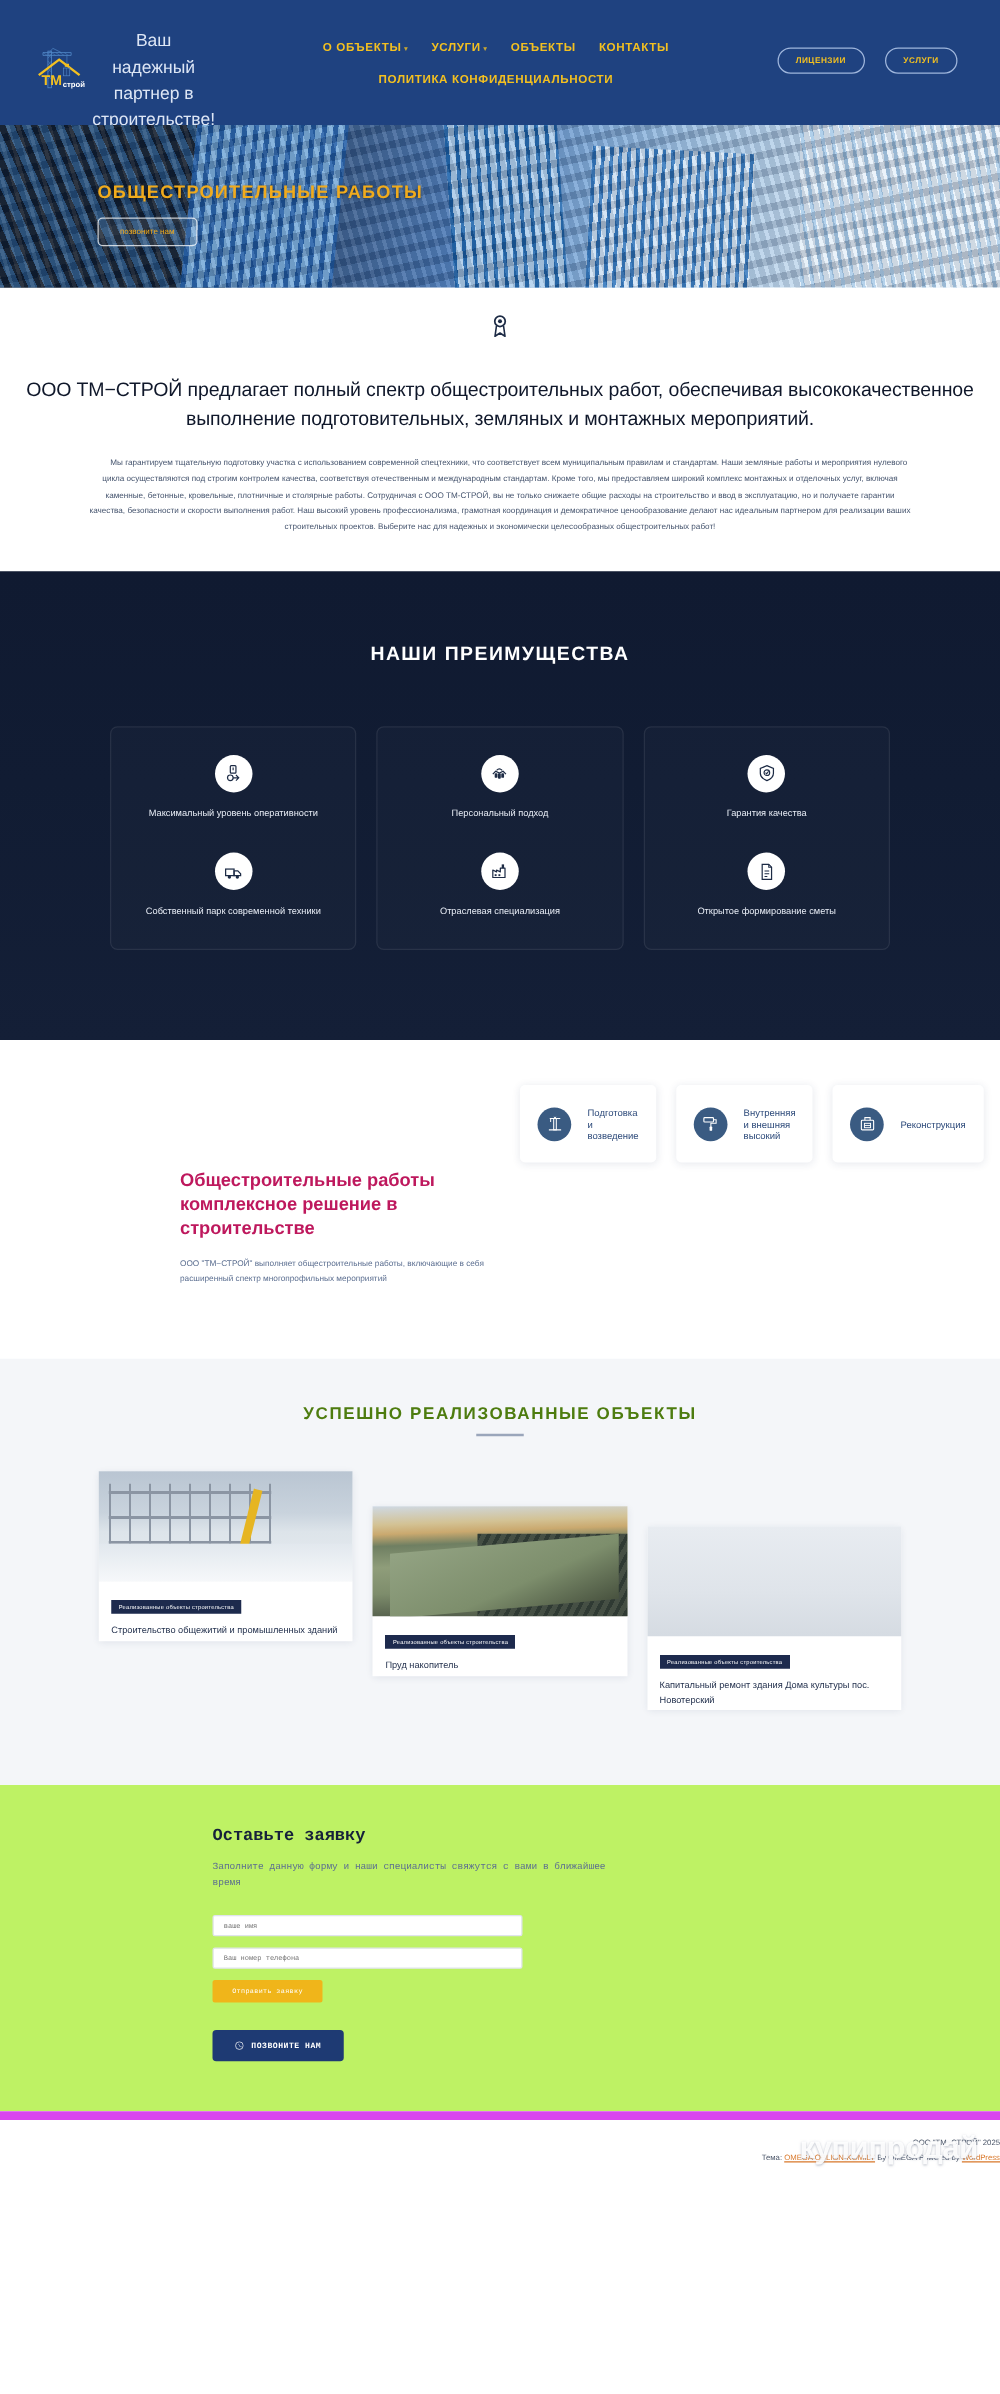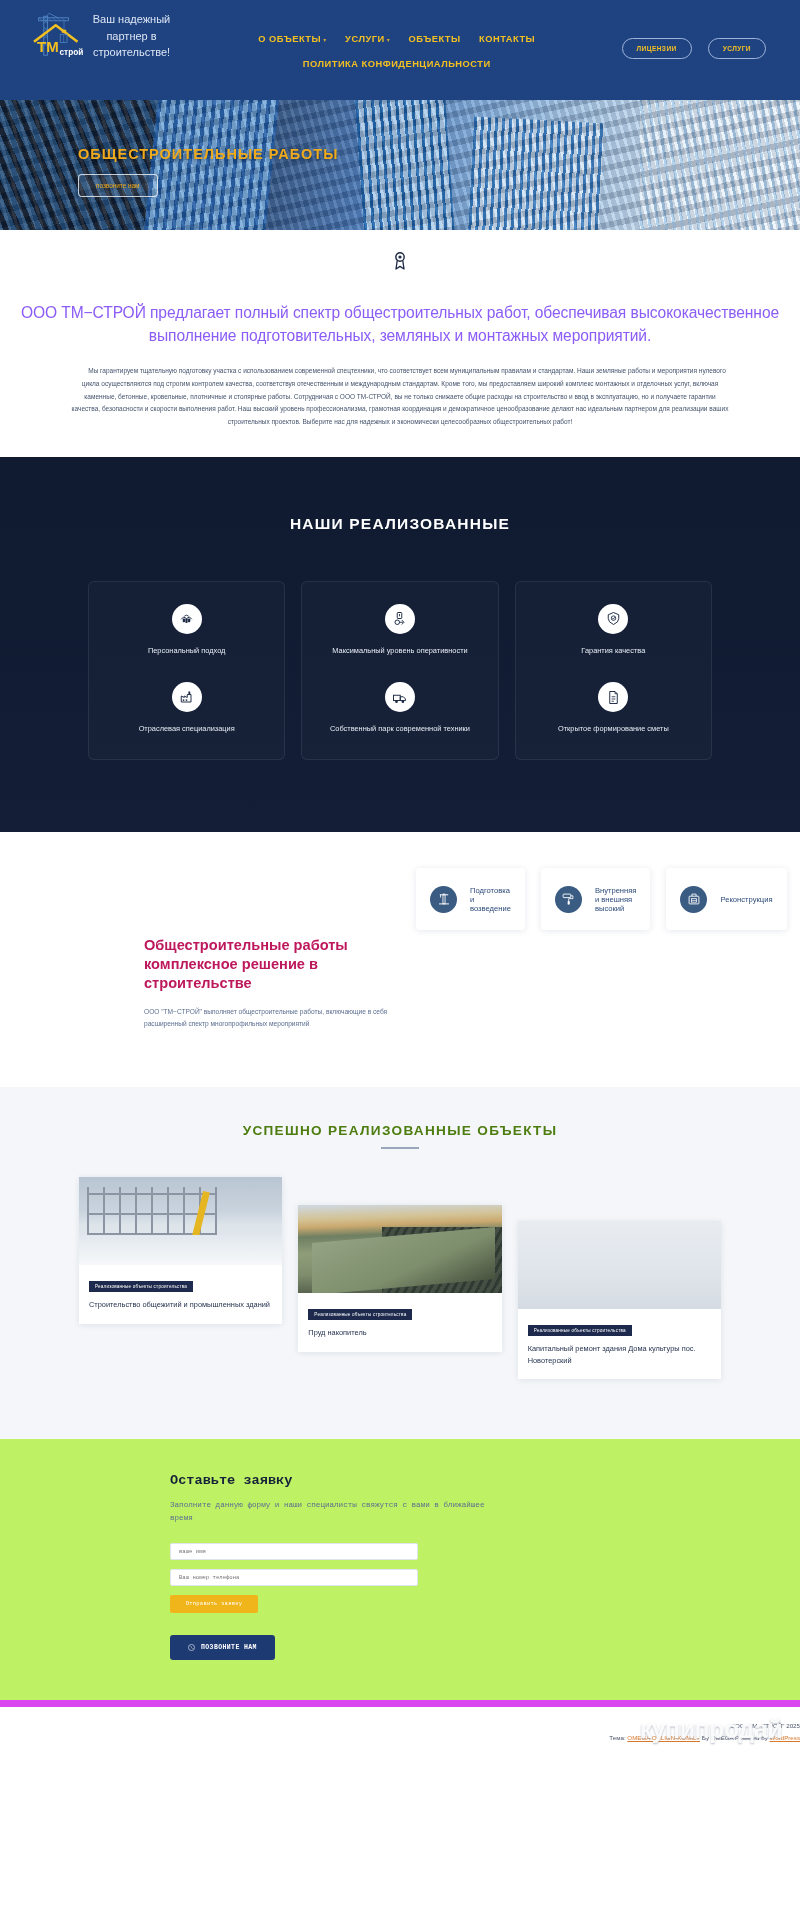--- a/index.html
+++ b/index.html
@@ -25,24 +25,24 @@
   }
   .brand {
     width: 150px;
     padding-top: 4px;
     display: flex;
     align-items: center;
   }
   .logo-mark { width: 92px; height: 62px; display:block; }
   .brand-tagline {
     color: #dde6f5;
-    font-size: 11px;
+    font-size: 14px;
     line-height: 1.5;
     text-align: center;
-    margin-top: 2px;
+    margin-top: 18px;
     width: 108px;
   }
   .main-nav {
     flex: 1;
     padding-top: 28px;
     text-align: center;
   }
   .nav-row { margin-bottom: 7px; }
   .nav-link {
     color: #f3c020;
@@ -149,21 +149,21 @@
   
   .intro {
     background: #fff;
     padding: 22px 0 28px;
     text-align: center;
   }
   .intro-badge { margin: 0 auto 14px; display: block; }
   .intro-lead {
     font-size: 15.6px;
     line-height: 1.45;
-    color: #8b5cf6;
+    color: #0f172a;
     font-weight: normal;
     padding: 0 14px;
     letter-spacing: -0.1px;
     margin-top: 32px;
   }
   .intro-body {
     margin: 18px auto 0;
     width: 660px;
     font-size: 6.5px;
     line-height: 1.95;
@@ -320,21 +320,21 @@
     background: linear-gradient(160deg,#93a383,#7d8e6c 60%,#48523f);
     transform: skewY(-5deg);
   }
   .photo-pond .bank {
     position:absolute; right:0; top:22px; width:120px; bottom:0;
     background: repeating-linear-gradient(118deg,#2f3a33 0 3px,#454f44 3px 7px);
   }
   .photo-building {
     background: linear-gradient(180deg,#e8ecf1 0%,#dfe4ea 60%,#d5dbe2 100%);
   }
-  .proj-body { padding: 9px 10px 13px; }
+  .proj-body { padding: 9px 10px 3px; }
   .proj-tag {
     display: inline-block;
     background: #1d2a4d;
     color: #fff;
     font-size: 4.6px;
     letter-spacing: .2px;
     padding: 3px 6px;
     margin-bottom: 7px;
   }
   .proj-name {
@@ -496,22 +496,47 @@
     <svg class="intro-badge" width="14" height="18" viewBox="0 0 14 18">
       <circle cx="7" cy="5" r="4.2" fill="none" stroke="#1d2b45" stroke-width="1.4"></circle>
       <circle cx="7" cy="5" r="1.6" fill="#1d2b45"></circle>
       <path d="M4.2 8.6 L3 17 L7 14.4 L11 17 L9.8 8.6" fill="none" stroke="#1d2b45" stroke-width="1.3" stroke-linejoin="round"></path>
     </svg>
     <h1 class="intro-lead">ООО ТМ−СТРОЙ предлагает полный спектр общестроительных работ, обеспечивая высококачественное выполнение подготовительных, земляных и монтажных мероприятий.</h1>
     <p class="intro-body">Мы гарантируем тщательную подготовку участка с использованием современной спецтехники, что соответствует всем муниципальным правилам и стандартам. Наши земляные работы и мероприятия нулевого цикла осуществляются под строгим контролем качества, соответствуя отечественным и международным стандартам. Кроме того, мы предоставляем широкий комплекс монтажных и отделочных услуг, включая каменные, бетонные, кровельные, плотничные и столярные работы. Сотрудничая с ООО ТМ-СТРОЙ, вы не только снижаете общие расходы на строительство и ввод в эксплуатацию, но и получаете гарантии качества, безопасности и скорости выполнения работ. Наш высокий уровень профессионализма, грамотная координация и демократичное ценообразование делают нас идеальным партнером для реализации ваших строительных проектов. Выберите нас для надежных и экономически целесообразных общестроительных работ!</p>
   </section>
 
   <section class="advantages">
-    <h2 class="adv-title">НАШИ РЕАЛИЗОВАННЫЕ</h2>
+    <h2 class="adv-title">НАШИ ПРЕИМУЩЕСТВА</h2>
     <div class="adv-grid">
+
+      <div class="adv-col">
+        <div class="adv-item">
+          <div class="adv-icon">
+            <svg width="15" height="15" viewBox="0 0 20 20">
+                <rect x="7" y="2" width="6" height="8" rx="1" fill="none" stroke="#1d2b45" stroke-width="1.3"></rect>
+                <line x1="10" y1="4" x2="10" y2="7" stroke="#1d2b45" stroke-width="1.2"></line>
+                <circle cx="7" cy="15" r="3" fill="none" stroke="#1d2b45" stroke-width="1.3"></circle>
+                <path d="M10 15 L15 15 M13 12 L16 15 L13 18" fill="none" stroke="#1d2b45" stroke-width="1.2"></path>
+              </svg>
+          </div>
+          <div class="adv-label">Максимальный уровень оперативности</div>
+        </div>
+        <div class="adv-item">
+          <div class="adv-icon">
+            <svg width="15" height="15" viewBox="0 0 20 20">
+                <rect x="2" y="7" width="9" height="7" fill="none" stroke="#1d2b45" stroke-width="1.3"></rect>
+                <path d="M11 9 h4 l3 3 v2 h-7 z" fill="none" stroke="#1d2b45" stroke-width="1.3"></path>
+                <circle cx="6" cy="15.5" r="1.8" fill="#1d2b45"></circle>
+                <circle cx="14.5" cy="15.5" r="1.8" fill="#1d2b45"></circle>
+              </svg>
+          </div>
+          <div class="adv-label">Собственный парк современной техники</div>
+        </div>
+      </div>
 
       <div class="adv-col">
         <div class="adv-item">
           <div class="adv-icon">
             <svg width="15" height="15" viewBox="0 0 20 20">
                 <path d="M3 11 L6 8 L10 10 L14 8 L17 11" fill="none" stroke="#1d2b45" stroke-width="1.3"></path>
                 <rect x="5" y="10" width="3" height="5" rx="1" fill="#1d2b45"></rect>
                 <rect x="8.5" y="10" width="3" height="6" rx="1" fill="#1d2b45"></rect>
                 <rect x="12" y="10" width="3" height="5" rx="1" fill="#1d2b45"></rect>
                 <path d="M7 7 Q10 4 13 7" fill="none" stroke="#1d2b45" stroke-width="1.2"></path>
@@ -522,45 +547,20 @@
         <div class="adv-item">
           <div class="adv-icon">
             <svg width="15" height="15" viewBox="0 0 20 20">
                 <path d="M3 16 V8 L7 10 V8 L11 10 V6 H16 V16 Z" fill="none" stroke="#1d2b45" stroke-width="1.3" stroke-linejoin="round"></path>
                 <rect x="12.5" y="2" width="2.5" height="4" fill="#1d2b45"></rect>
                 <rect x="5" y="12.5" width="2" height="2" fill="#1d2b45"></rect>
                 <rect x="9" y="12.5" width="2" height="2" fill="#1d2b45"></rect>
               </svg>
           </div>
           <div class="adv-label">Отраслевая специализация</div>
-        </div>
-      </div>
-
-      <div class="adv-col">
-        <div class="adv-item">
-          <div class="adv-icon">
-            <svg width="15" height="15" viewBox="0 0 20 20">
-                <rect x="7" y="2" width="6" height="8" rx="1" fill="none" stroke="#1d2b45" stroke-width="1.3"></rect>
-                <line x1="10" y1="4" x2="10" y2="7" stroke="#1d2b45" stroke-width="1.2"></line>
-                <circle cx="7" cy="15" r="3" fill="none" stroke="#1d2b45" stroke-width="1.3"></circle>
-                <path d="M10 15 L15 15 M13 12 L16 15 L13 18" fill="none" stroke="#1d2b45" stroke-width="1.2"></path>
-              </svg>
-          </div>
-          <div class="adv-label">Максимальный уровень оперативности</div>
-        </div>
-        <div class="adv-item">
-          <div class="adv-icon">
-            <svg width="15" height="15" viewBox="0 0 20 20">
-                <rect x="2" y="7" width="9" height="7" fill="none" stroke="#1d2b45" stroke-width="1.3"></rect>
-                <path d="M11 9 h4 l3 3 v2 h-7 z" fill="none" stroke="#1d2b45" stroke-width="1.3"></path>
-                <circle cx="6" cy="15.5" r="1.8" fill="#1d2b45"></circle>
-                <circle cx="14.5" cy="15.5" r="1.8" fill="#1d2b45"></circle>
-              </svg>
-          </div>
-          <div class="adv-label">Собственный парк современной техники</div>
         </div>
       </div>
 
       <div class="adv-col">
         <div class="adv-item">
           <div class="adv-icon">
             <svg width="15" height="15" viewBox="0 0 20 20">
                 <path d="M10 2 L17 5 V10 Q17 15 10 18 Q3 15 3 10 V5 Z" fill="none" stroke="#1d2b45" stroke-width="1.3"></path>
                 <circle cx="10" cy="9.5" r="3" fill="none" stroke="#1d2b45" stroke-width="1.2"></circle>
                 <path d="M8.6 9.5 L9.7 10.8 L11.8 8.2" fill="none" stroke="#1d2b45" stroke-width="1.1"></path>

